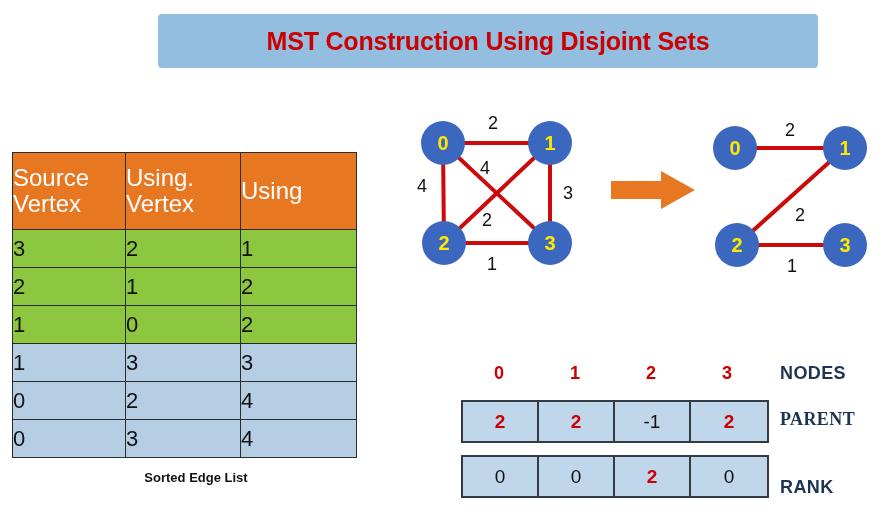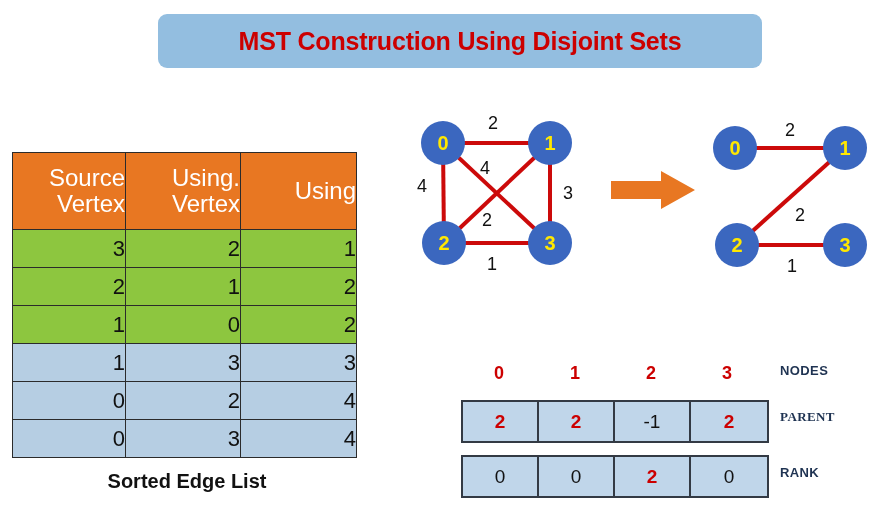--- a/index.html
+++ b/index.html
@@ -14,24 +14,24 @@
     overflow: hidden;
     font-family: "Liberation Sans", sans-serif;
     -webkit-font-smoothing: antialiased;
   }
 
   
   .title-banner {
     position: absolute;
     left: 158px;
     top: 14px;
-    width: 604px;
+    width: 660px;
     height: 54px;
     background: #93bee0;
-    border-radius: 9px;
+    border-radius: 4px;
     display: flex;
     align-items: center;
     justify-content: center;
   }
   .title-text {
     color: #cc0000;
     font-size: 25px;
     font-weight: bold;
     letter-spacing: -0.2px;
     white-space: nowrap;
@@ -41,21 +41,21 @@
   .edge-table {
     position: absolute;
     left: 12px;
     top: 152px;
     width: 344px;
     border-collapse: collapse;
     table-layout: fixed;
   }
   .edge-table td, .edge-table th {
     border: 1px solid #2b2b2b;
-    text-align: right;
+    text-align: left;
     padding: 0;
     margin-left: 20px;
   }
   .edge-table th {
     background: #e87722;
     color: #ffffff;
     font-size: 24px;
     font-weight: normal;
     height: 76px;
     line-height: 1.08;
@@ -63,25 +63,25 @@
   .edge-table td {
     font-size: 22px;
     color: #111111;
     height: 37px;
   }
   .edge-table tr.row-green td { background: #8dc63f; }
   .edge-table tr.row-blue  td { background: #b6cee3; }
 
   .table-caption {
     position: absolute;
-    left: 15px;
+    left: 24px;
     top: 470px;
     width: 344px;
     text-align: center;
-    font-size: 20px;
+    font-size: 13px;
     font-weight: bold;
     color: #111111;
   }
 
   
   .graph {
     position: absolute;
   }
   .graph-left  { left: 400px; top: 100px; width: 200px; height: 190px; }
   .graph-right { left: 690px; top: 100px; width: 200px; height: 190px; }
@@ -139,28 +139,28 @@
     justify-content: center;
     font-size: 19px;
   }
   .ds-cell:last-child { border-right: none; }
   .ds-cell.val-red  { color: #cc0000; font-weight: bold; }
   .ds-cell.val-dark { color: #111111; }
 
   .ds-label {
     position: absolute;
     left: 340px;
-    font-size: 13px;
+    font-size: 18px;
     font-weight: bold;
     color: #1f3352;
     letter-spacing: 0.4px;
   }
   .ds-label-nodes  { top: 8px; }
   .ds-label-parent { top: 54px; font-family: Liberation Serif, serif; }
-  .ds-label-rank   { top: 110px; }
+  .ds-label-rank   { top: 122px; }
 </style>
 </head>
 <body>
 
 <div class="title-banner">
   <span class="title-text">MST Construction Using Disjoint Sets</span>
 </div>
 
 <table class="edge-table">
   <colgroup>

